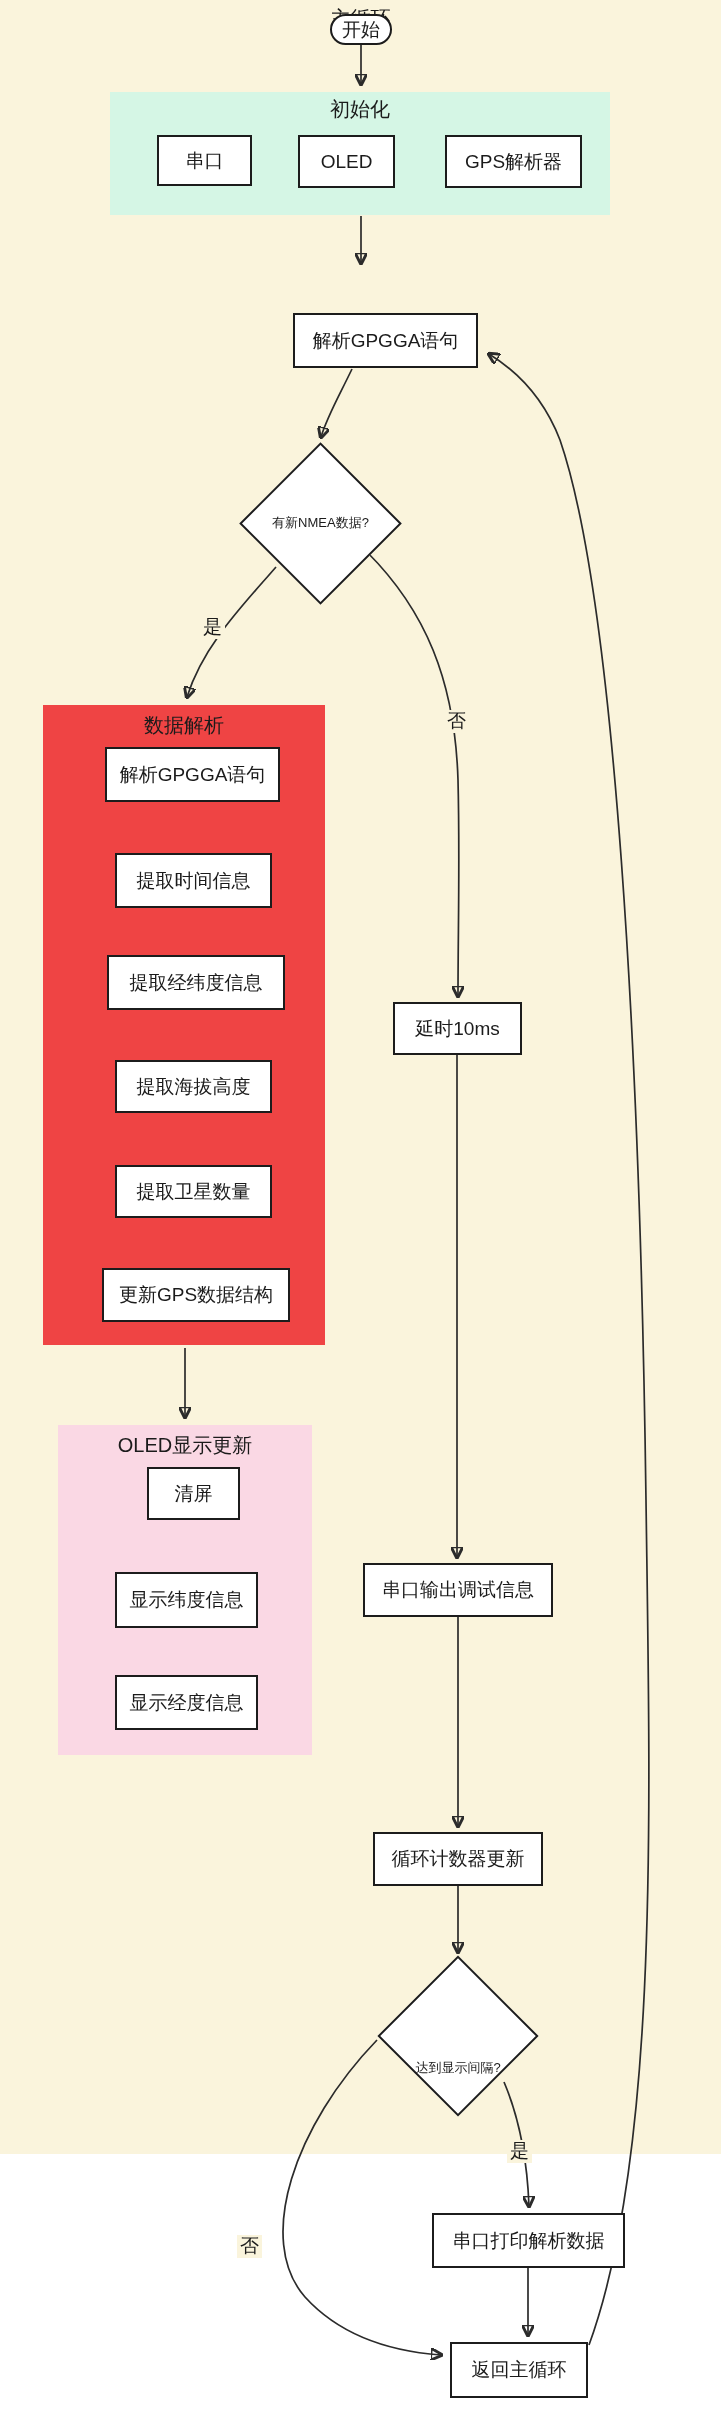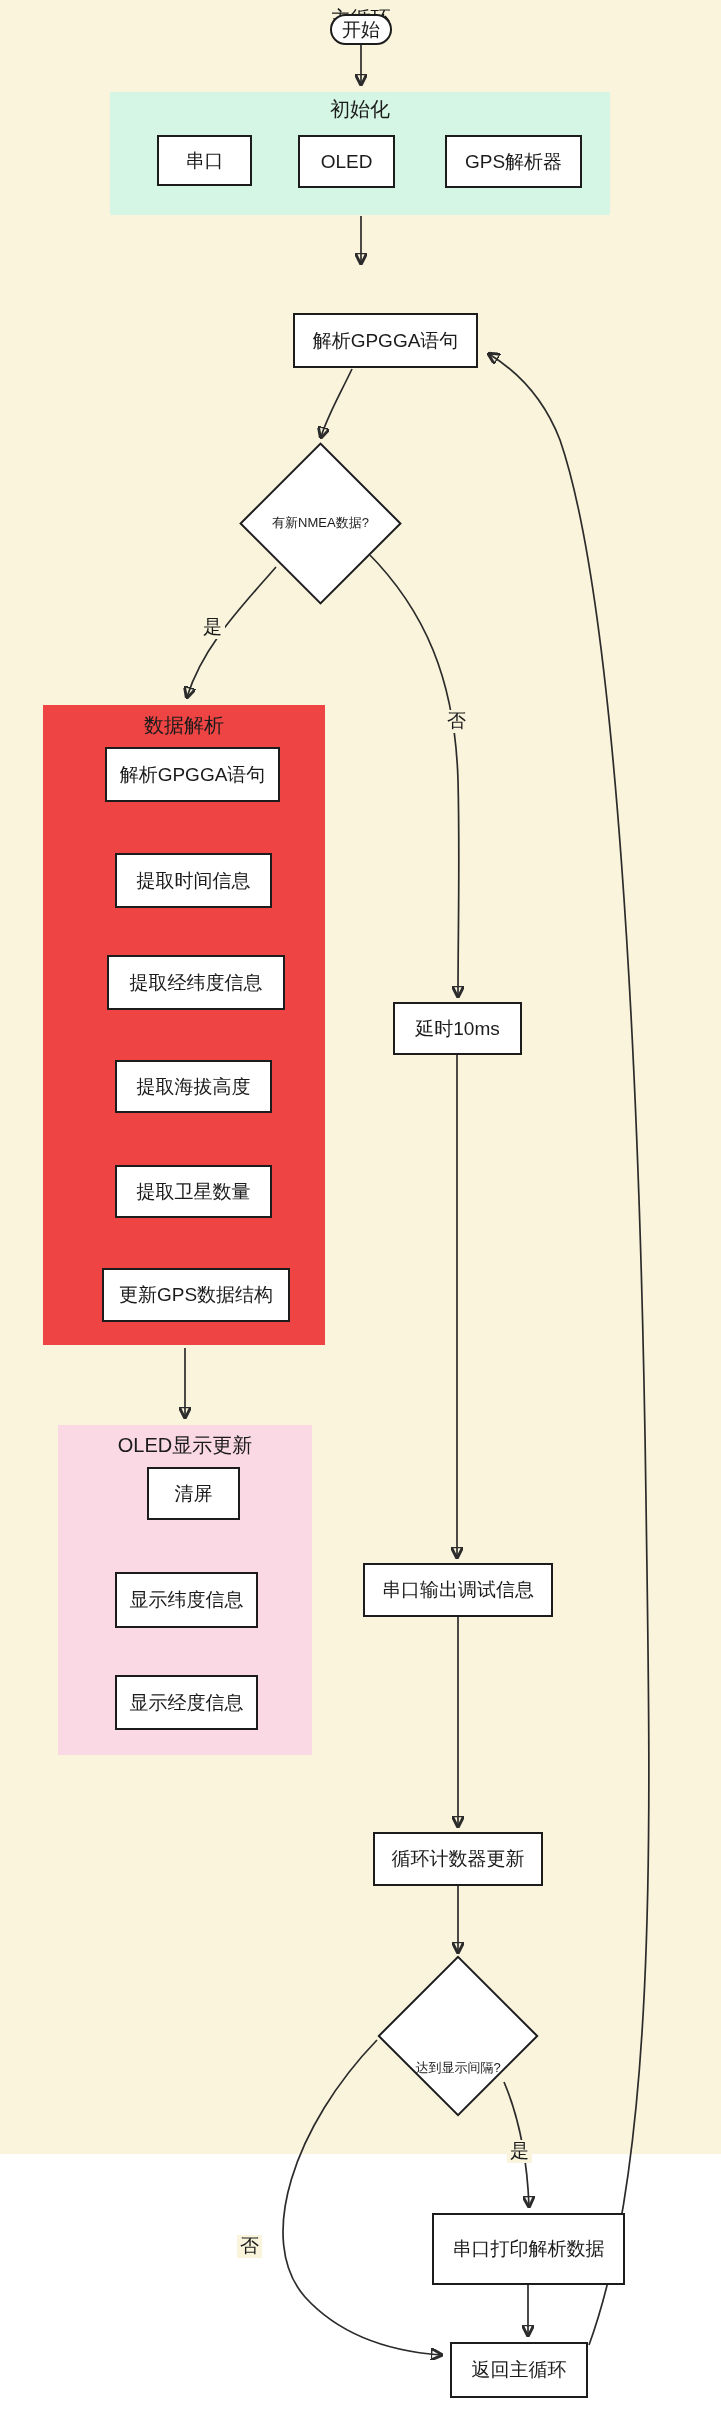--- a/index.html
+++ b/index.html
@@ -95,21 +95,21 @@
   <div class="node" style="left:115px;top:1572px;width:143px;height:56px;">显示纬度信息</div>
   <div class="node" style="left:115px;top:1675px;width:143px;height:55px;">显示经度信息</div>
 
   <div class="node" style="left:393px;top:1002px;width:129px;height:53px;">延时10ms</div>
   <div class="node" style="left:363px;top:1563px;width:190px;height:54px;">串口输出调试信息</div>
   <div class="node" style="left:373px;top:1832px;width:170px;height:54px;">循环计数器更新</div>
 
   <div class="diamond" style="left:401px;top:1979px;width:114px;height:114px;"></div>
   <div class="diamond-label" style="left:388px;top:2021px;width:140px;height:30px;margin-top:32px;">达到显示间隔?</div>
 
-  <div class="node" style="left:432px;top:2213px;width:193px;height:72px;">串口打印解析数据</div>
+  <div class="node" style="left:432px;top:2213px;width:193px;height:55px;">串口打印解析数据</div>
   <div class="node" style="left:450px;top:2342px;width:138px;height:56px;">返回主循环</div>
 
   <div class="edge-label" style="left:200px;top:616px;">是</div>
   <div class="edge-label" style="left:444px;top:710px;">否</div>
   <div class="edge-label" style="left:507px;top:2140px;">是</div>
   <div class="edge-label" style="left:237px;top:2235px;">否</div>
 
 </div>
 
 </body></html>

